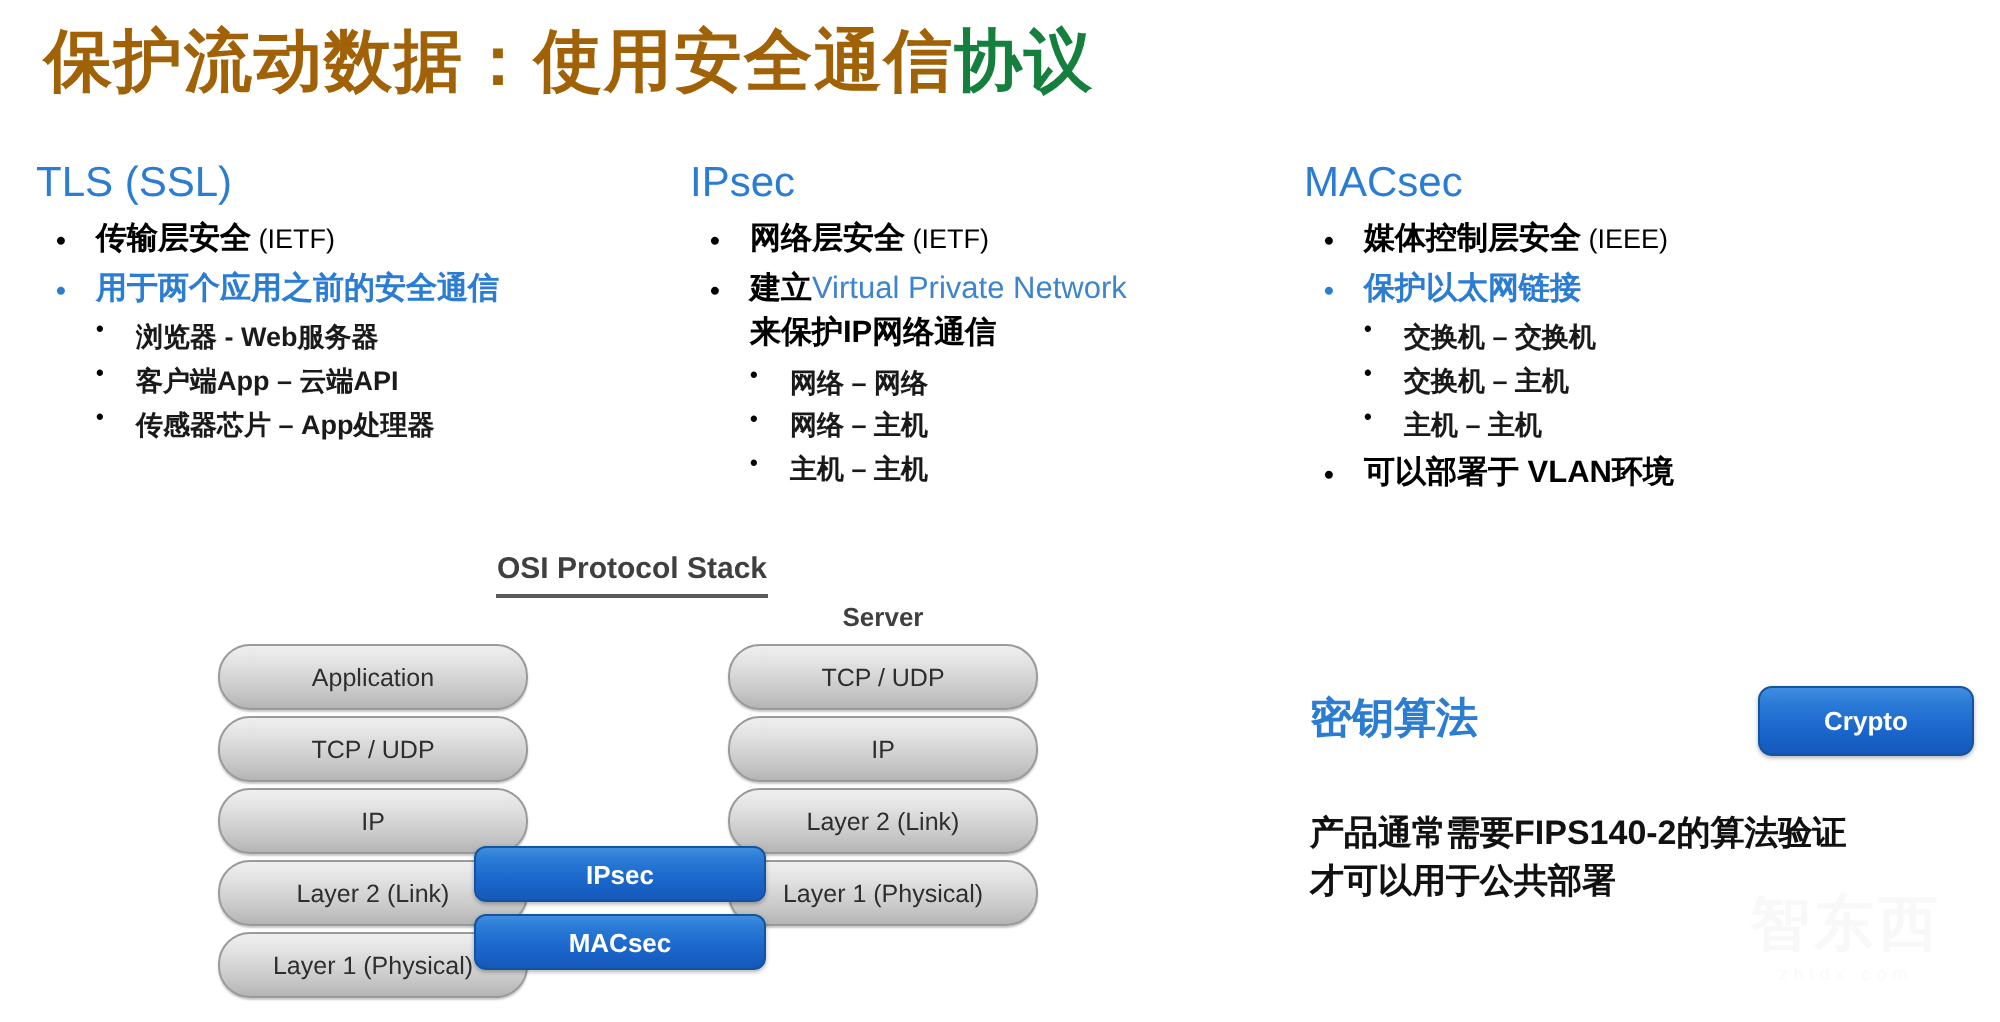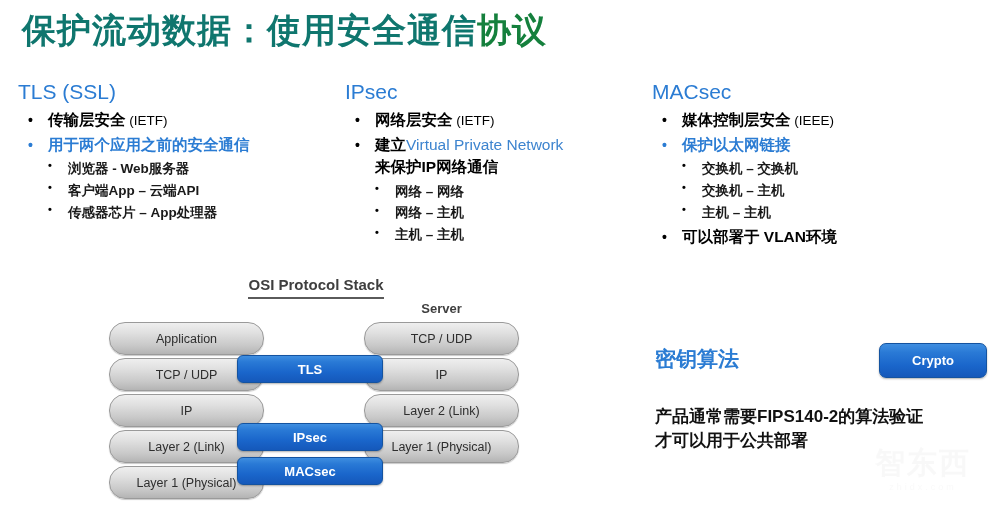--- a/index.html
+++ b/index.html
@@ -19,21 +19,21 @@
   
   #slide-title {
     position: absolute;
     left: 22px;
     top: 8px;
     font-size: 34px;
     font-weight: 700;
     letter-spacing: 1px;
     white-space: nowrap;
   }
-  #slide-title .t-main { color: #0f766e; }
+  #slide-title .t-main { color: #a16207; }
   #slide-title .t-tail { color: #15803d; }
 
   
   .column {
     position: absolute;
     top: 80px;
   }
   #col-tls    { left: 18px;  width: 320px; }
   #col-ipsec  { left: 345px; width: 300px; }
   #col-macsec { left: 652px; width: 335px; }
@@ -354,21 +354,20 @@
     <div class="layer-box">Layer 1 (Physical)</div>
   </div>
 
   <div class="stack-col" id="stack-server">
     <div class="layer-box">TCP / UDP</div>
     <div class="layer-box">IP</div>
     <div class="layer-box">Layer 2 (Link)</div>
     <div class="layer-box">Layer 1 (Physical)</div>
   </div>
 
-  <div class="proto-bar" id="bar-tls">TLS</div>
   <div class="proto-bar" id="bar-ipsec">IPsec</div>
   <div class="proto-bar" id="bar-macsec">MACsec</div>
 </div>
 
 <div id="crypto-heading">密钥算法</div>
 <div id="crypto-button">Crypto</div>
 <div id="crypto-note">
   <div>产品通常需要FIPS140-2的算法验证</div>
   <div>才可以用于公共部署</div>
 </div>

